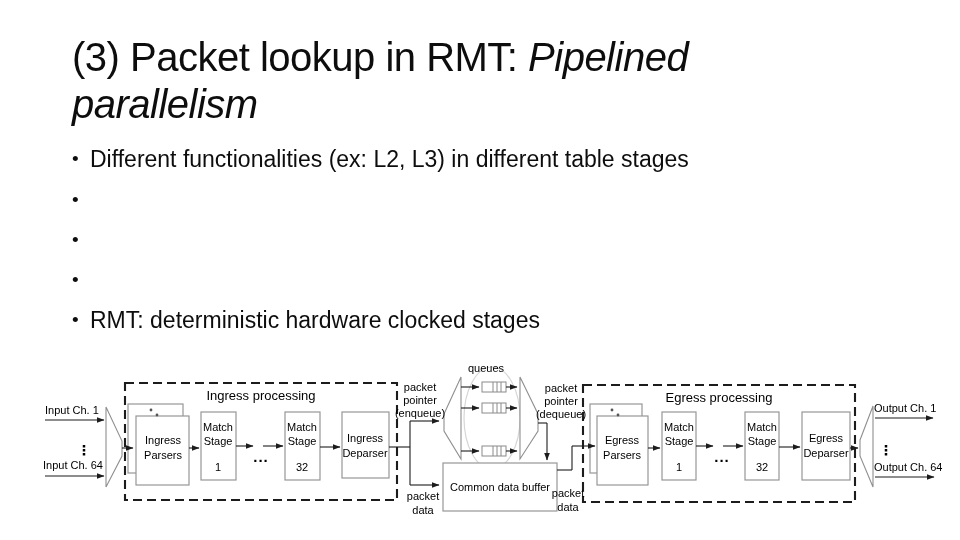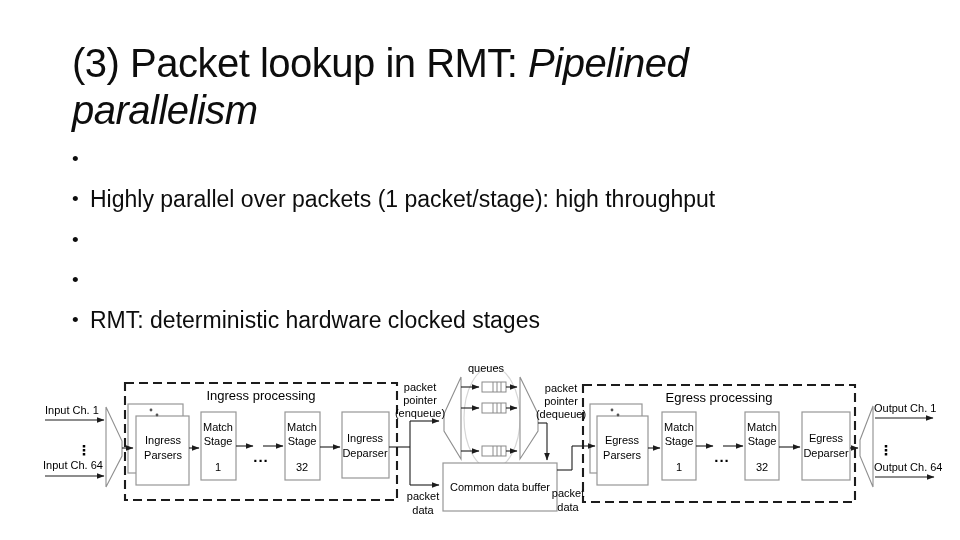--- a/index.html
+++ b/index.html
@@ -1,21 +1,21 @@
 <!DOCTYPE html>
 <html><head>
 <meta charset="utf-8">
 <style>
   html,body{margin:0;padding:0;background:#ffffff;}
   .slide{
     position:relative;width:960px;height:540px;background:#ffffff;overflow:hidden;
     font-family:"Liberation Sans",sans-serif;color:#000;
   }
   .title{
-    position:absolute;left:72px;top:40px;width:790px;margin:0;
+    position:absolute;left:72px;top:34px;width:790px;margin:0;
     font-size:40px;font-weight:400;line-height:1.17;color:#0d0d0d;letter-spacing:-0.5px;
   }
   .title em{font-style:italic;}
   .bullets{
     position:absolute;left:72px;top:146px;width:810px;margin:0;padding:0;list-style:none;
   }
   .bullets li{
     display:flex;align-items:flex-start;margin-bottom:14.5px;
     font-size:23px;line-height:1.15;color:#0d0d0d;
   }
@@ -40,24 +40,24 @@
 </head>
 <body>
 
 <div class="slide">
 
   <h1 class="title"><span>(3) Packet lookup in RMT: </span><em>Pipelined parallelism</em></h1>
 
   <ul class="bullets">
     <li>
         <span class="bmark">•</span>
-      </li>
-    <li>
-        <span class="bmark">•</span>
-        <span><span>Highly parallel over packets (1 packet/stage): high throughput</span><em></em><span></span></span>
+        <span><span>Different functionalities (ex: L2, L3) in different table stages</span><em></em><span></span></span>
+      </li>
+    <li>
+        <span class="bmark">•</span>
       </li>
     <li>
         <span class="bmark">•</span>
       </li>
     <li>
         <span class="bmark">•</span>
       </li>
     <li>
         <span class="bmark">•</span>
         <span><span>RMT: deterministic hardware clocked stages</span><em></em><span></span></span>

